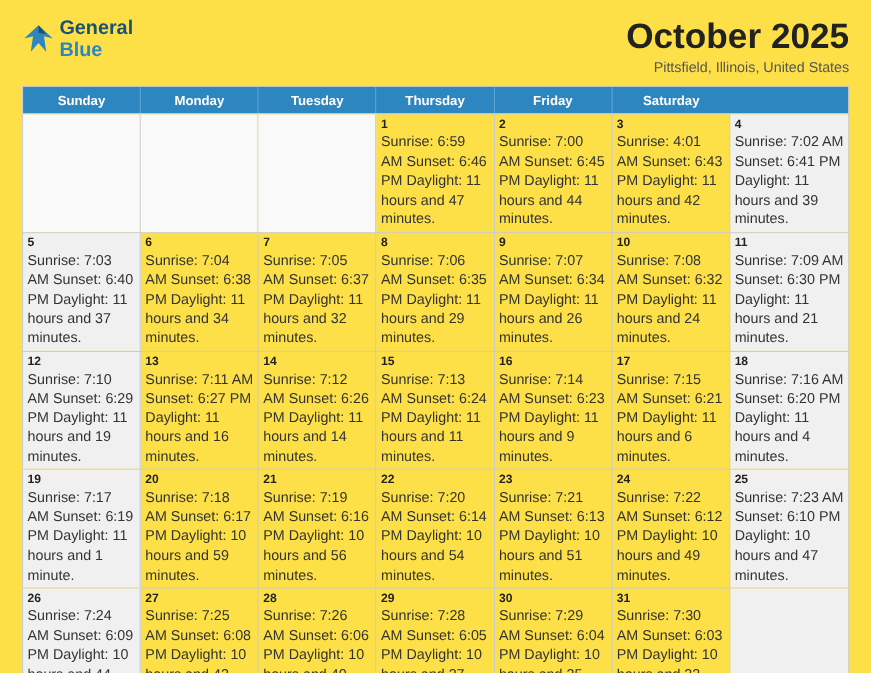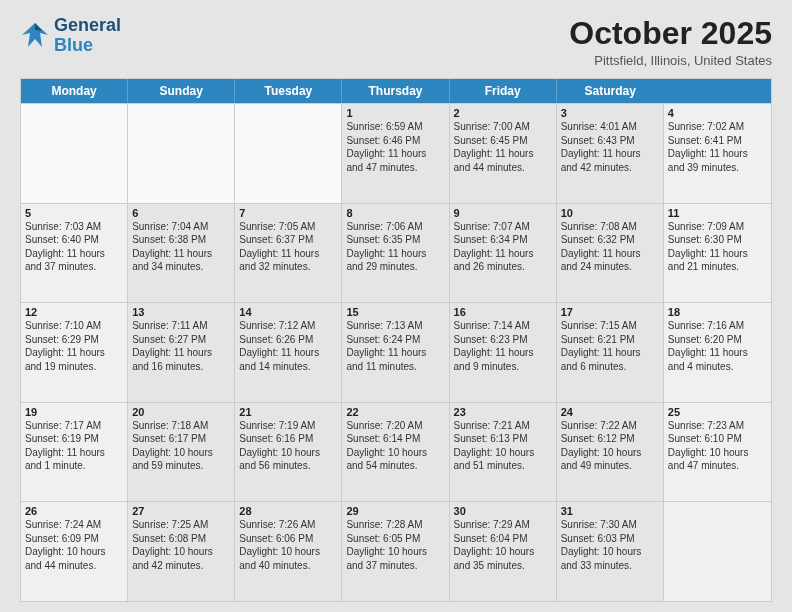--- a/index.html
+++ b/index.html
@@ -6,21 +6,21 @@
     body {
       font-family: Arial, sans-serif;
       background: #fff;
       width: 792px;
       height: 612px;
       overflow: hidden;
     }
     .page {
       width: 792px;
       height: 612px;
-      background: #e5e5e5;
+      background: #fde047;
       padding: 16px 20px 10px 20px;
       display: flex;
       flex-direction: column;
     }
     .header {
       display: flex;
       justify-content: space-between;
       align-items: flex-start;
       margin-bottom: 10px;
     }
@@ -91,21 +91,21 @@
     .cal-cell.empty { background: #f9f9f9; }
     .cal-cell.shaded { background: #f0f0f0; }
     .day-number {
       font-size: 11px;
       font-weight: bold;
       color: #222;
       display: block;
       margin-bottom: 1px;
     }
     .cell-text {
-      font-size: 10px;
+      font-size: 13px;
       color: #333;
       line-height: 1.35;
     }
   </style>
 </head>
 <body>
 
 <div class="page">
   <div class="header">
     <div class="logo">
@@ -121,22 +121,22 @@
       </div>
     </div>
     <div class="title-block">
       <div class="month-title">October 2025</div>
       <div class="location">Pittsfield, Illinois, United States</div>
     </div>
   </div>
 
   <div class="calendar">
     <div class="cal-header" id="cal-header">
+        <div class="cal-header-cell">Sunday</div>
         <div class="cal-header-cell">Monday</div>
-        <div class="cal-header-cell">Sunday</div>
         <div class="cal-header-cell">Tuesday</div>
         <div class="cal-header-cell">Thursday</div>
         <div class="cal-header-cell">Friday</div>
         <div class="cal-header-cell">Saturday</div>
       </div>
     <div class="cal-body" id="cal-body">
         <div class="cal-row">
           <div class="cal-cell empty"></div>
           <div class="cal-cell empty"></div>
           <div class="cal-cell empty"></div>

